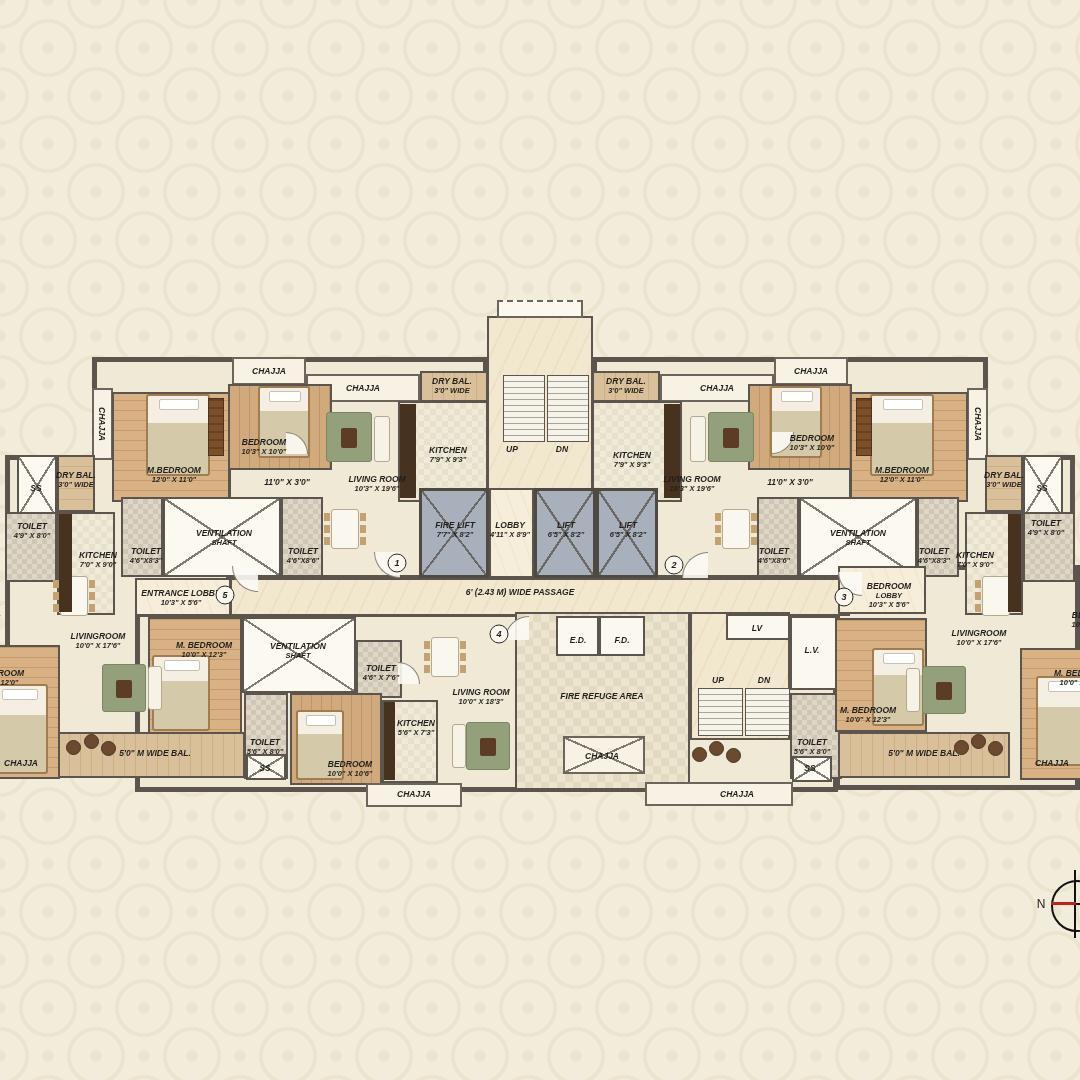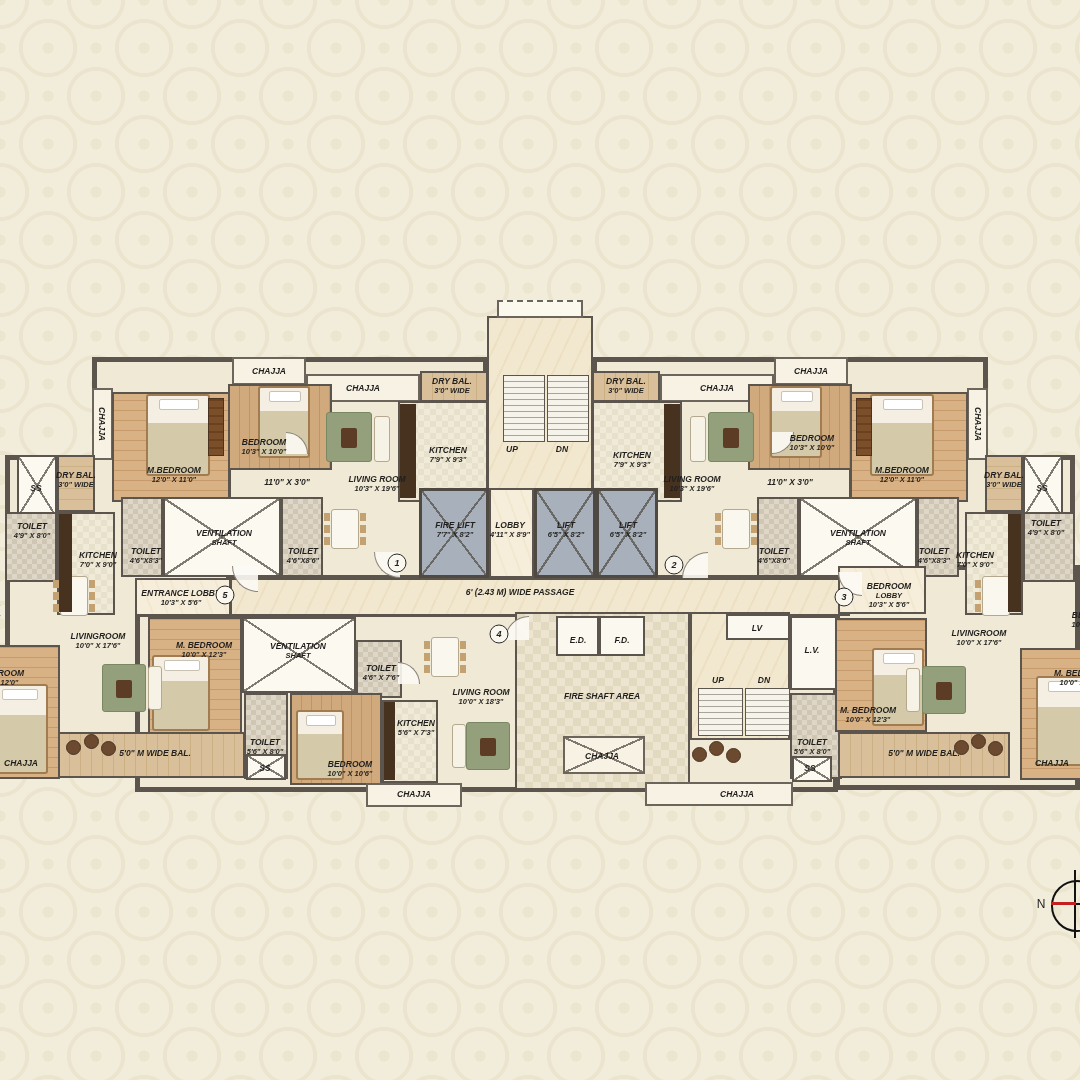--- a/index.html
+++ b/index.html
@@ -389,21 +389,21 @@
       <div class="lbl" style="left: 21px; top: 763px;">
         <div class="l1">CHAJJA</div>
       </div>
       <div class="lbl" style="left: 578px; top: 640px;">
         <div class="l1">E.D.</div>
       </div>
       <div class="lbl" style="left: 622px; top: 640px;">
         <div class="l1">F.D.</div>
       </div>
       <div class="lbl" style="left: 602px; top: 696px;">
-        <div class="l1">FIRE SHAFT AREA</div>
+        <div class="l1">FIRE REFUGE AREA</div>
       </div>
       <div class="lbl" style="left: 602px; top: 756px;">
         <div class="l1">CHAJJA</div>
       </div>
       <div class="lbl" style="left: 718px; top: 680px;">
         <div class="l1">UP</div>
       </div>
       <div class="lbl" style="left: 764px; top: 680px;">
         <div class="l1">DN</div>
       </div>

